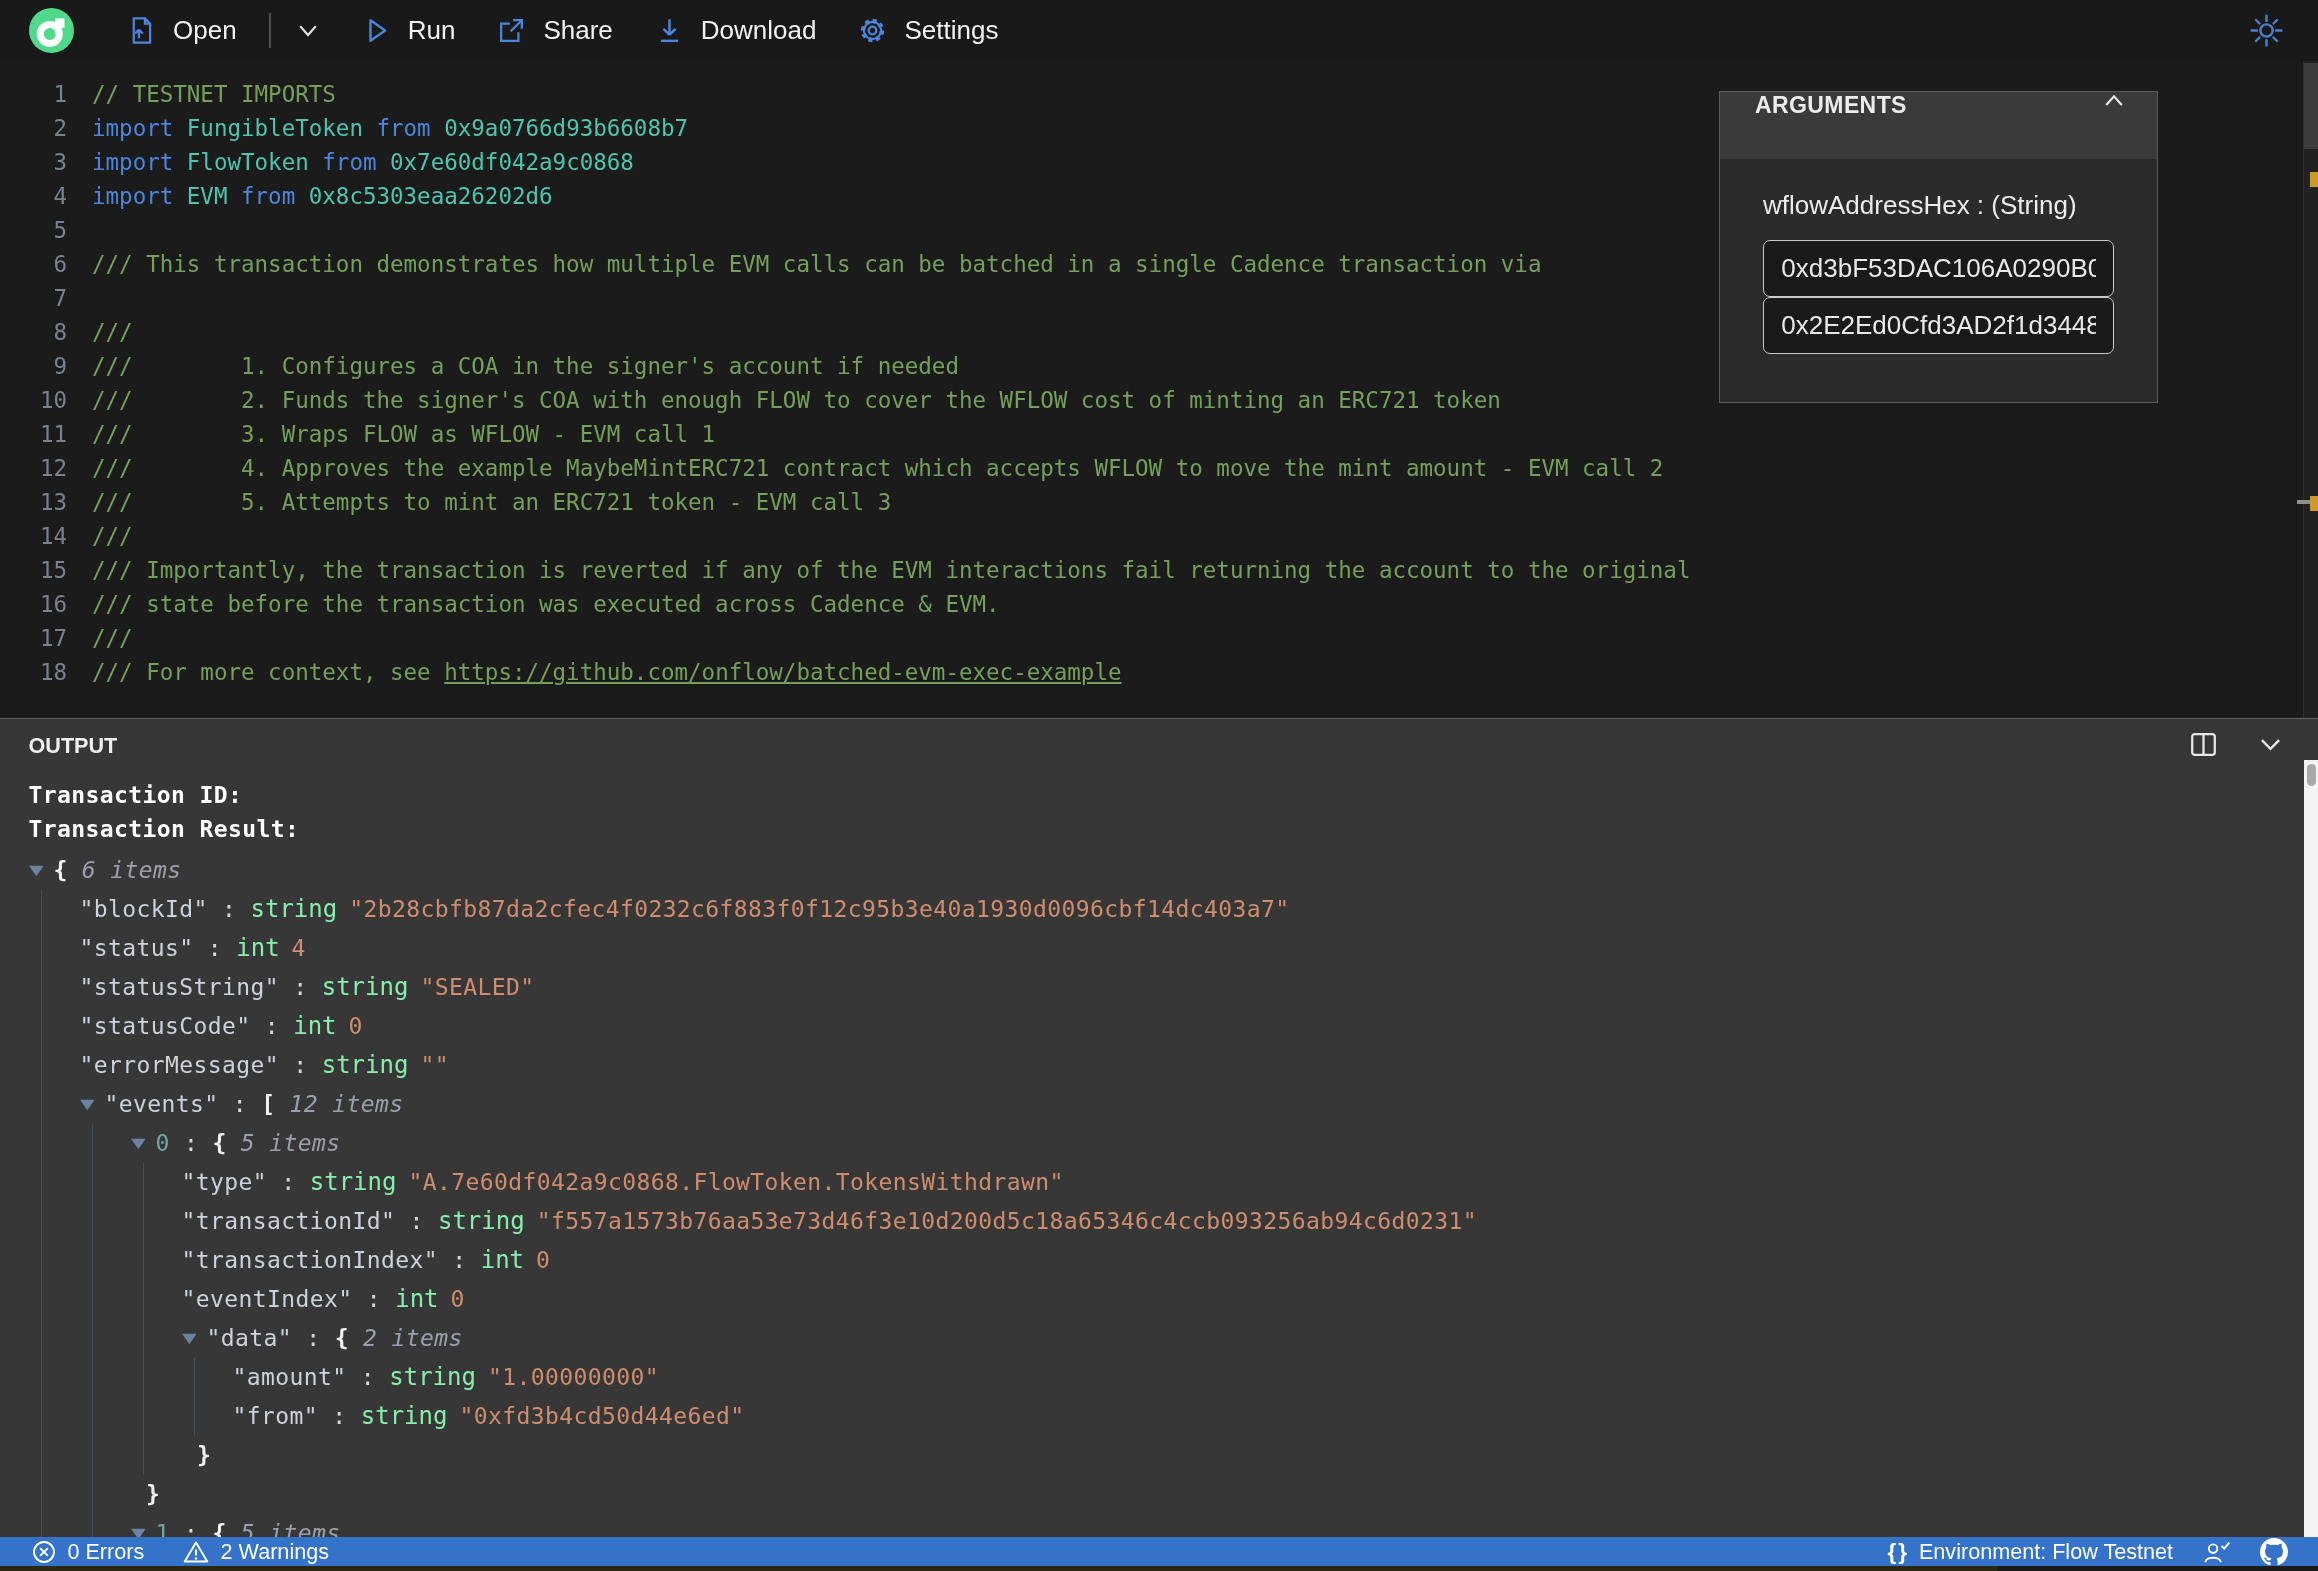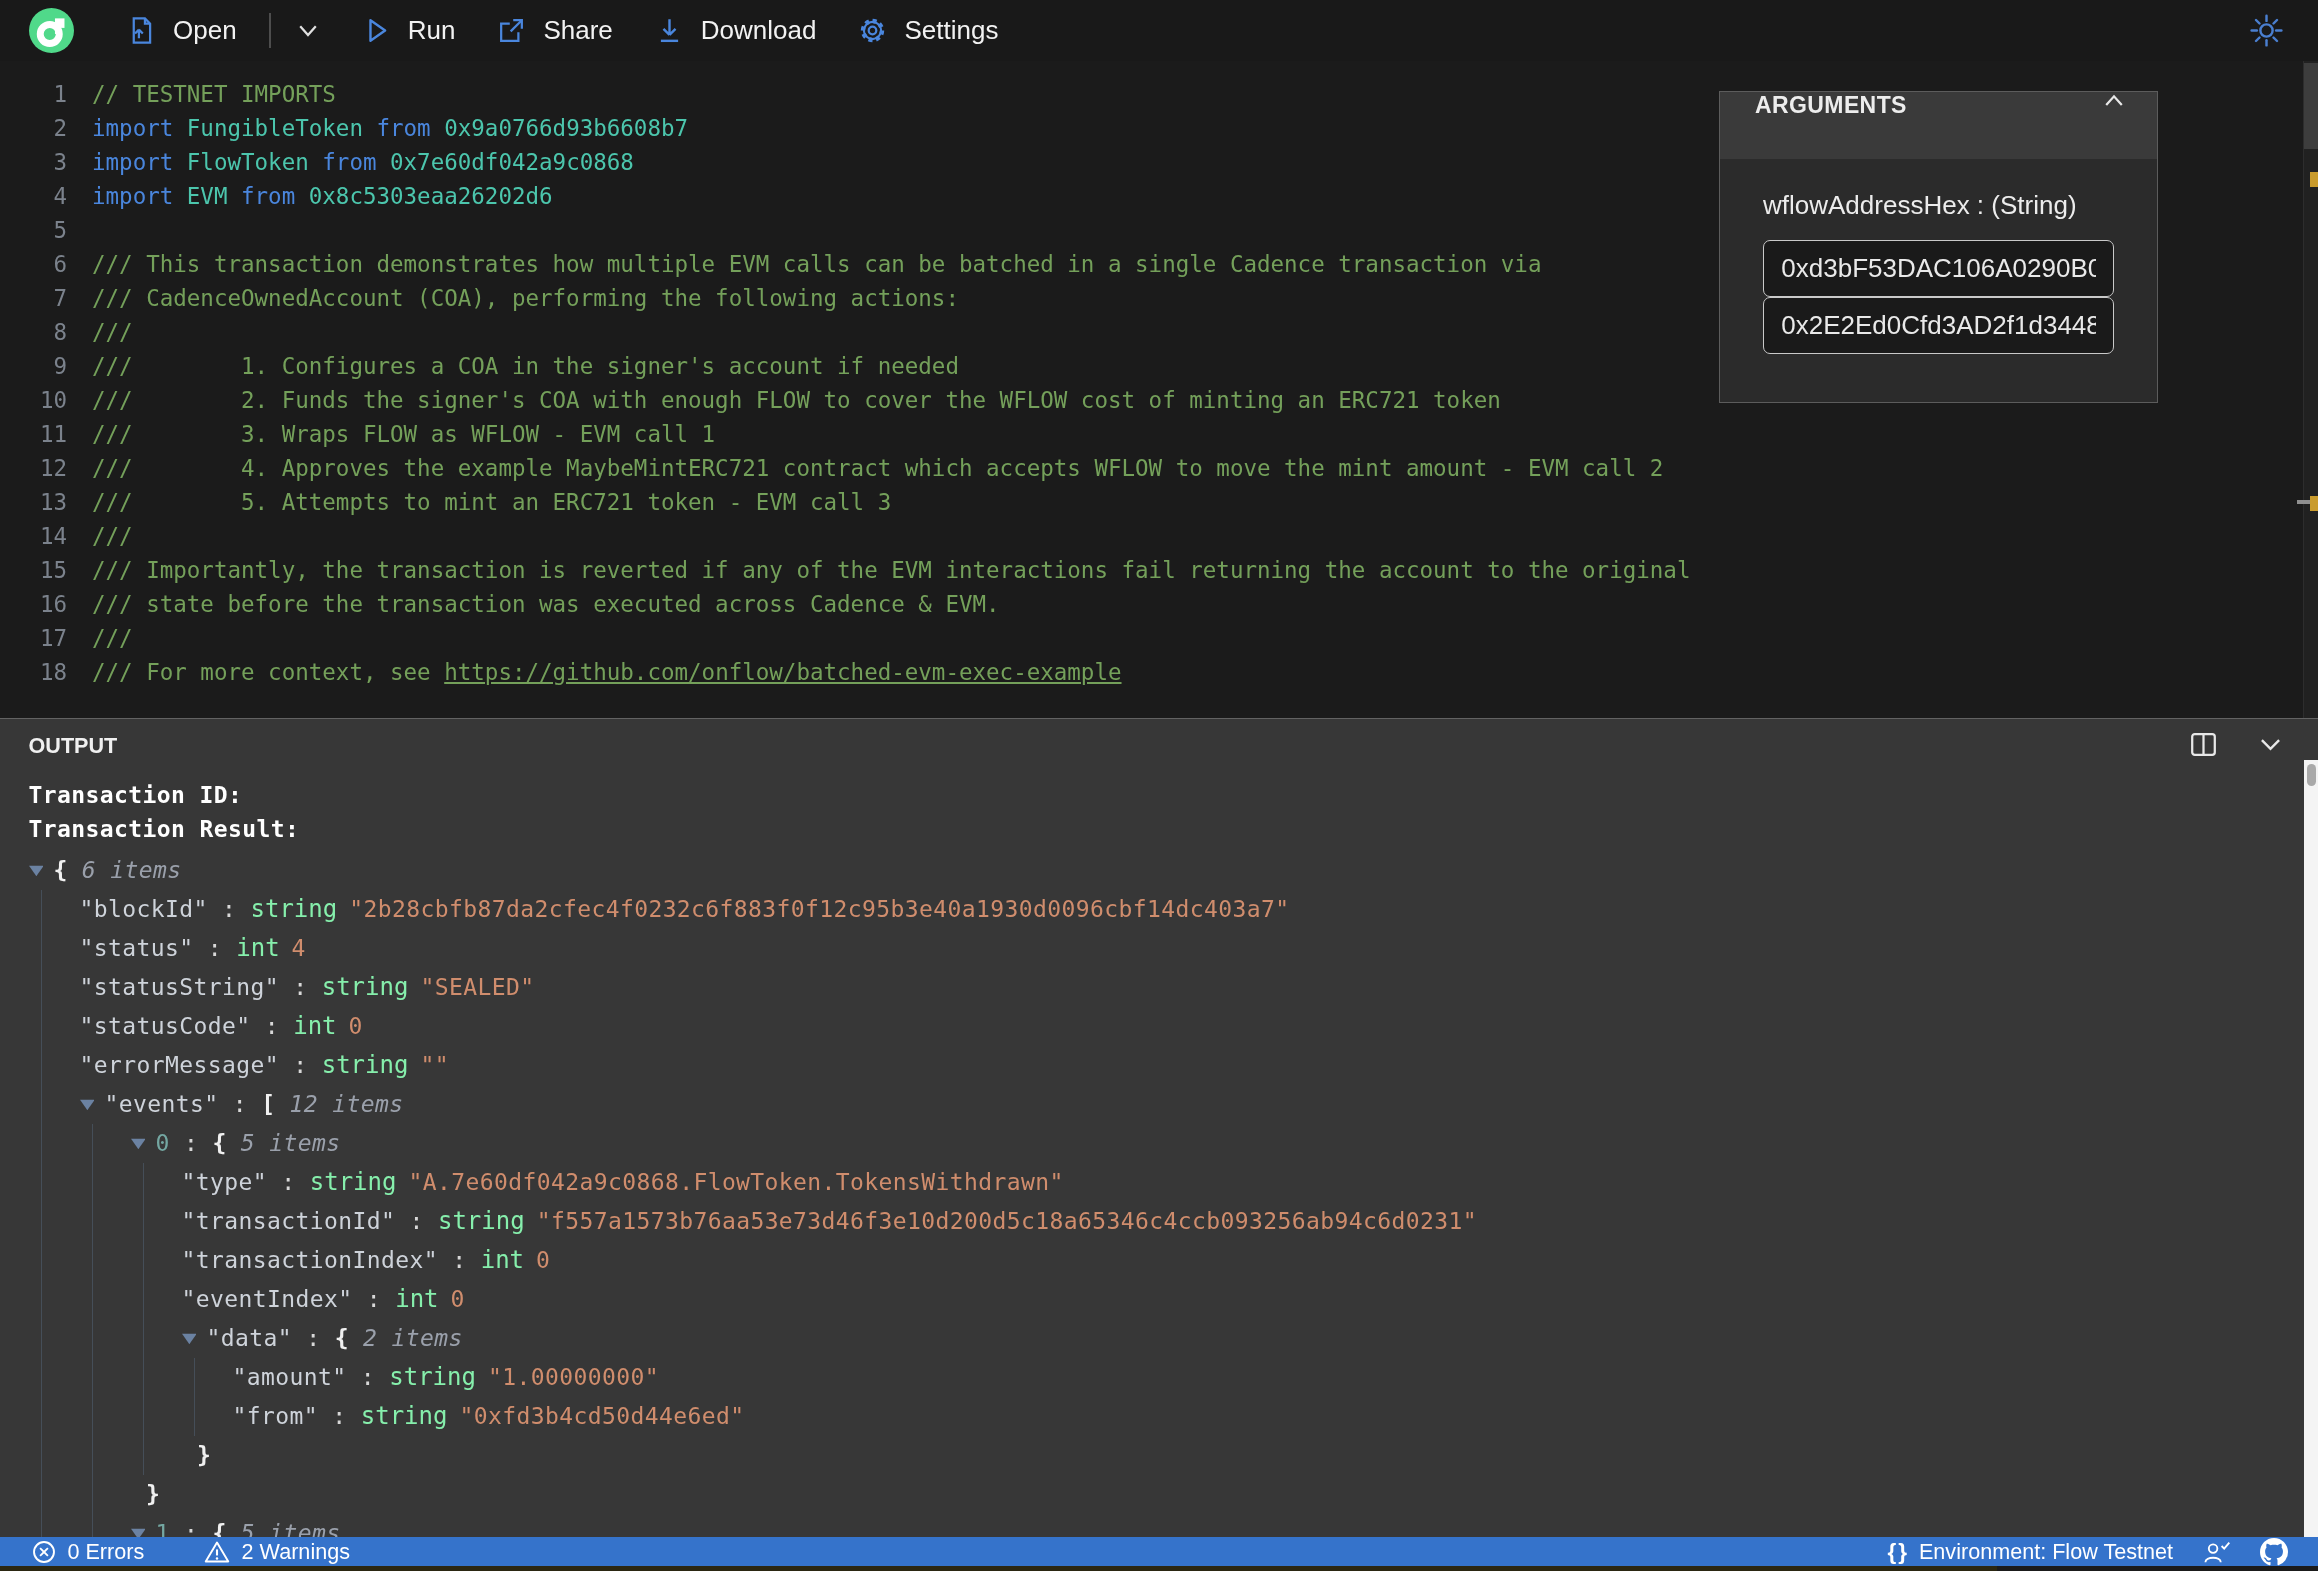--- a/index.html
+++ b/index.html
@@ -72,21 +72,21 @@
   .t-items{color:#9aa0ab;font-style:italic;margin-left:14px;text-align:center;}
   .t-brace{color:#f0f0f0;font-weight:bold;}
   .t-close{padding-left:15.6px;}
 
   
   .out-track{position:absolute;top:41px;right:0;bottom:0;width:14.7px;background:#f4f4f4;}
   .out-thumb{position:absolute;top:3.5px;left:2.6px;width:9.5px;height:22.5px;background:#a9a9a9;border-radius:5.2px;}
 
   
   .statusbar{position:absolute;left:0;right:0;top:1537px;height:29px;background:#3573cb;color:#fff;
-             display:flex;align-items:center;font-size:21.6px;padding:0 31px;box-sizing:border-box;gap:21px;}
+             display:flex;align-items:center;font-size:21.6px;padding:0 31px;box-sizing:border-box;}
   .sb-group{display:flex;align-items:center;gap:10.4px;margin-right:38px;cursor:pointer;}
   .sb-right{margin-left:auto;display:flex;align-items:center;gap:29px;}
   .sb-env{display:flex;align-items:center;gap:12px;cursor:pointer;}
   .sb-braces{font-size:22.5px;font-weight:bold;}
 
   .bottom-strip{position:absolute;top:1566px;left:0;width:1997px;height:5.2px;background:#2b2712;}
 </style>
 </head>
 <body>
 
@@ -190,21 +190,20 @@
         <div class="code-row">
           <span class="gutter">5</span>
           <span class="code-line"></span>
         </div>
         <div class="code-row">
           <span class="gutter">6</span>
           <span class="code-line"><span class="tok comment">/// This transaction demonstrates how multiple EVM calls can be batched in a single Cadence transaction via</span></span>
         </div>
         <div class="code-row">
           <span class="gutter">7</span>
-          <span class="code-line"><span class="tok comment">/// CadenceOwnedAccount (COA), performing the following actions:</span></span>
         </div>
         <div class="code-row">
           <span class="gutter">8</span>
           <span class="code-line"><span class="tok comment">///</span></span>
         </div>
         <div class="code-row">
           <span class="gutter">9</span>
           <span class="code-line"><span class="tok comment">///        1. Configures a COA in the signer's account if needed</span></span>
         </div>
         <div class="code-row">

